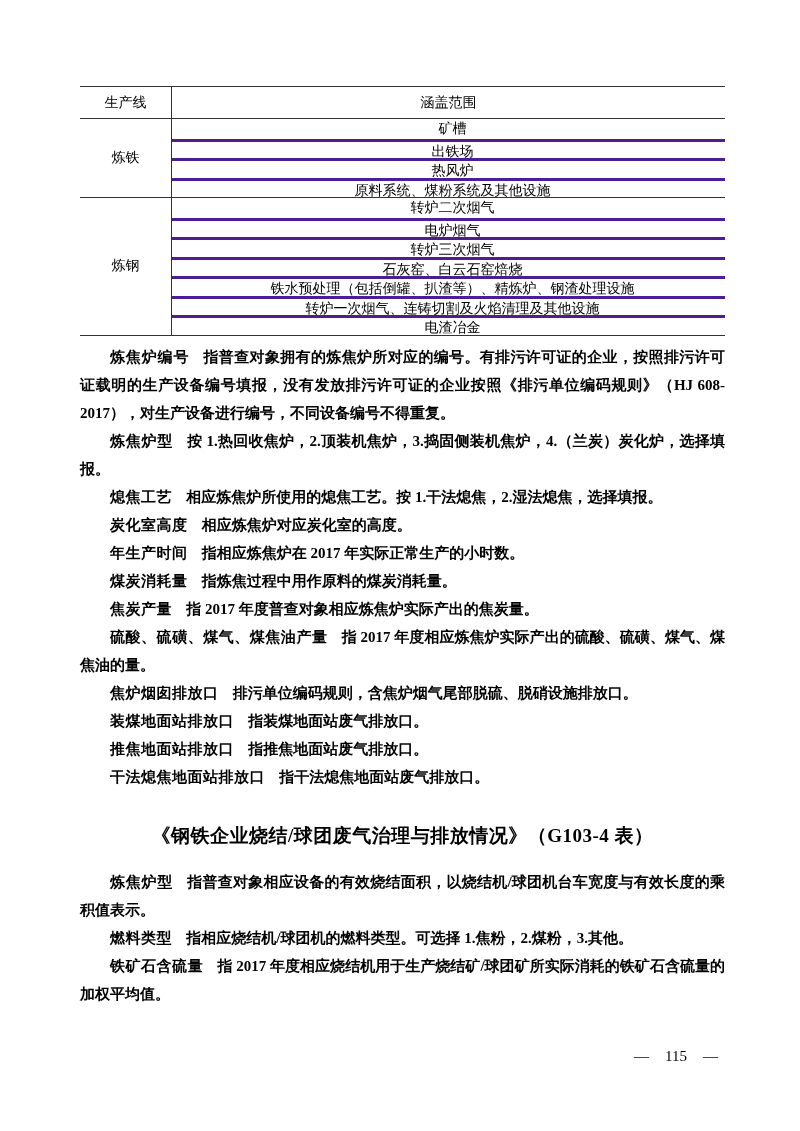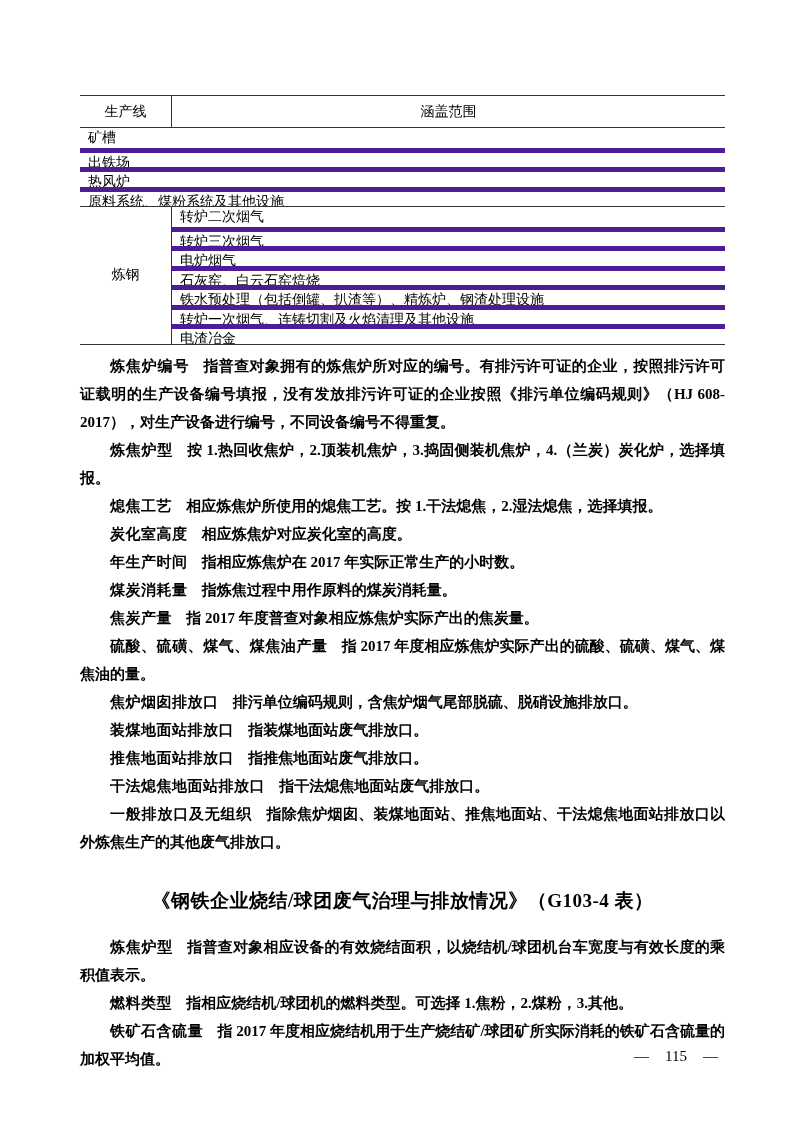--- a/index.html
+++ b/index.html
@@ -10,21 +10,21 @@
     height: 1131px;
     background: #ffffff;
     margin: 0 auto;
     font-family: "Liberation Serif", "DejaVu Serif", serif;
     color: #000;
     overflow: hidden;
   }
   .content {
     position: absolute;
     left: 80px;
-    top: 95px;
+    top: 86px;
     width: 645px;
   }
 
   
   .tbl {
     width: 100%;
     border-top: 1.5px solid #333;
     border-bottom: 1.5px solid #333;
     font-size: 14px;
   }
@@ -50,22 +50,23 @@
     border-right: 1px solid #333;
     display: flex; align-items: center; justify-content: center;
   }
   .tbl-group .grows { flex: 1; }
   .tbl-group .grow {
     height: 19.5px;
     line-height: 19px;
     padding-left: 8px;
     overflow: hidden;
     white-space: nowrap;
+    text-align: center;
   }
-  .tbl-group .grow + .grow { border-top: 5px solid #4c1d95; }
+  .tbl-group .grow + .grow { border-top: 3px solid #4c1d95; }
 
   
   .defs { margin-top: 7px; font-weight: bold; }
   .defs p {
     font-size: 15px;
     line-height: 28px;
     text-indent: 2em;
     text-align: justify;
   }
   .defs p b { margin-right: 0.95em; letter-spacing: 0.5px; }
@@ -97,34 +98,35 @@
 <div class="page">
   <div class="content">
 
     <div class="tbl">
       <div class="tbl-header">
         <div class="c1">生产线</div>
         <div class="c2">涵盖范围</div>
       </div>
 
       <div class="tbl-group">
+        <div class="gname">炼铁</div>
         <div class="grows">
           <div class="grow">矿槽</div>
           <div class="grow">出铁场</div>
           <div class="grow">热风炉</div>
           <div class="grow">原料系统、煤粉系统及其他设施</div>
         </div>
       </div>
 
       <div class="tbl-group">
         <div class="gname">炼钢</div>
         <div class="grows">
           <div class="grow">转炉二次烟气</div>
+          <div class="grow">电炉烟气</div>
           <div class="grow">转炉三次烟气</div>
-          <div class="grow">电炉烟气</div>
           <div class="grow">石灰窑、白云石窑焙烧</div>
           <div class="grow">铁水预处理（包括倒罐、扒渣等）、精炼炉、钢渣处理设施</div>
           <div class="grow">转炉一次烟气、连铸切割及火焰清理及其他设施</div>
           <div class="grow">电渣冶金</div>
         </div>
       </div>
     </div>
 
     <div class="defs">
       <p><b>炼焦炉编号</b><span>指普查对象拥有的炼焦炉所对应的编号。有排污许可证的企业，按照排污许可证载明的生产设备编号填报，没有发放排污许可证的企业按照《排污单位编码规则》（HJ 608-2017），对生产设备进行编号，不同设备编号不得重复。</span></p>
@@ -132,21 +134,20 @@
       <p><b>熄焦工艺</b><span>相应炼焦炉所使用的熄焦工艺。按 1.干法熄焦，2.湿法熄焦，选择填报。</span></p>
       <p><b>炭化室高度</b><span>相应炼焦炉对应炭化室的高度。</span></p>
       <p><b>年生产时间</b><span>指相应炼焦炉在 2017 年实际正常生产的小时数。</span></p>
       <p><b>煤炭消耗量</b><span>指炼焦过程中用作原料的煤炭消耗量。</span></p>
       <p><b>焦炭产量</b><span>指 2017 年度普查对象相应炼焦炉实际产出的焦炭量。</span></p>
       <p><b>硫酸、硫磺、煤气、煤焦油产量</b><span>指 2017 年度相应炼焦炉实际产出的硫酸、硫磺、煤气、煤焦油的量。</span></p>
       <p><b>焦炉烟囱排放口</b><span>排污单位编码规则，含焦炉烟气尾部脱硫、脱硝设施排放口。</span></p>
       <p><b>装煤地面站排放口</b><span>指装煤地面站废气排放口。</span></p>
       <p><b>推焦地面站排放口</b><span>指推焦地面站废气排放口。</span></p>
       <p><b>干法熄焦地面站排放口</b><span>指干法熄焦地面站废气排放口。</span></p>
-      <p><b>一般排放口及无组织</b><span>指除焦炉烟囱、装煤地面站、推焦地面站、干法熄焦地面站排放口以外炼焦生产的其他废气排放口。</span></p>
     </div>
 
     <div class="sec-heading">《钢铁企业烧结/球团废气治理与排放情况》（G103-4 表）</div>
 
     <div class="defs">
       <p><b>炼焦炉型</b><span>指普查对象相应设备的有效烧结面积，以烧结机/球团机台车宽度与有效长度的乘积值表示。</span></p>
       <p><b>燃料类型</b><span>指相应烧结机/球团机的燃料类型。可选择 1.焦粉，2.煤粉，3.其他。</span></p>
       <p><b>铁矿石含硫量</b><span>指 2017 年度相应烧结机用于生产烧结矿/球团矿所实际消耗的铁矿石含硫量的加权平均值。</span></p>
     </div>
 

